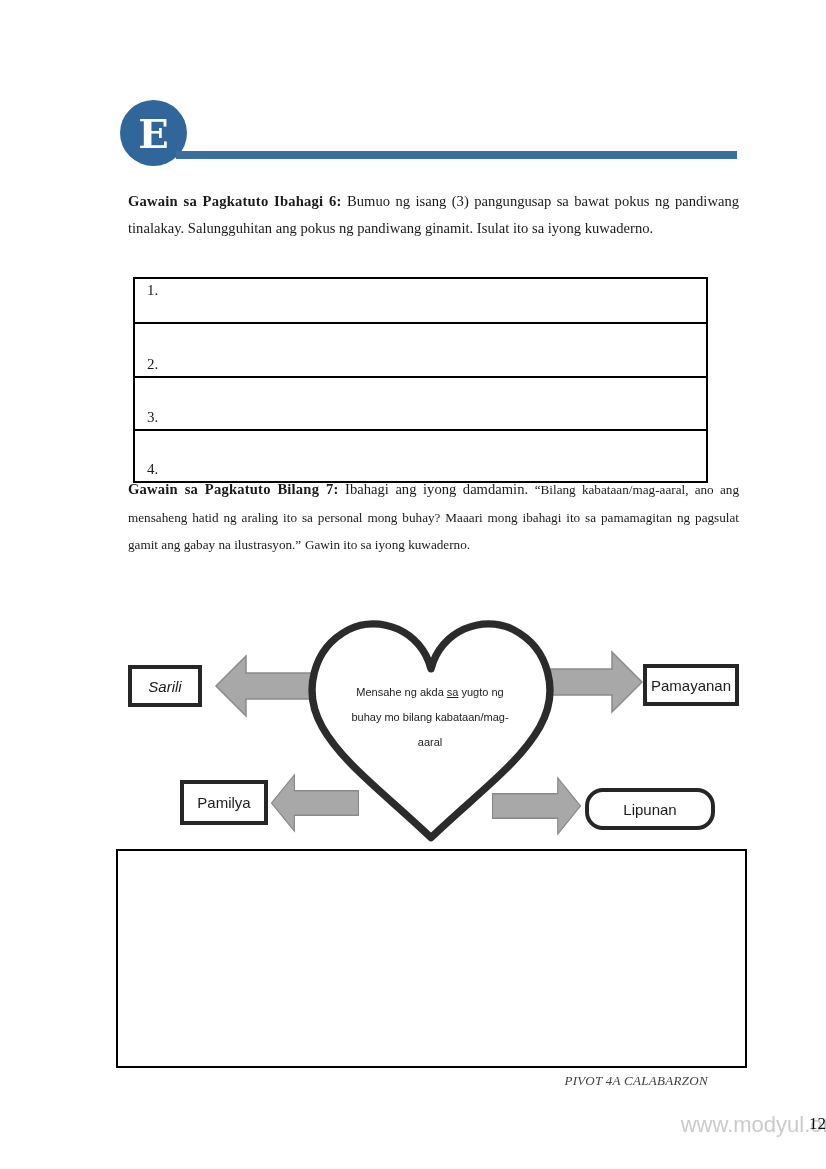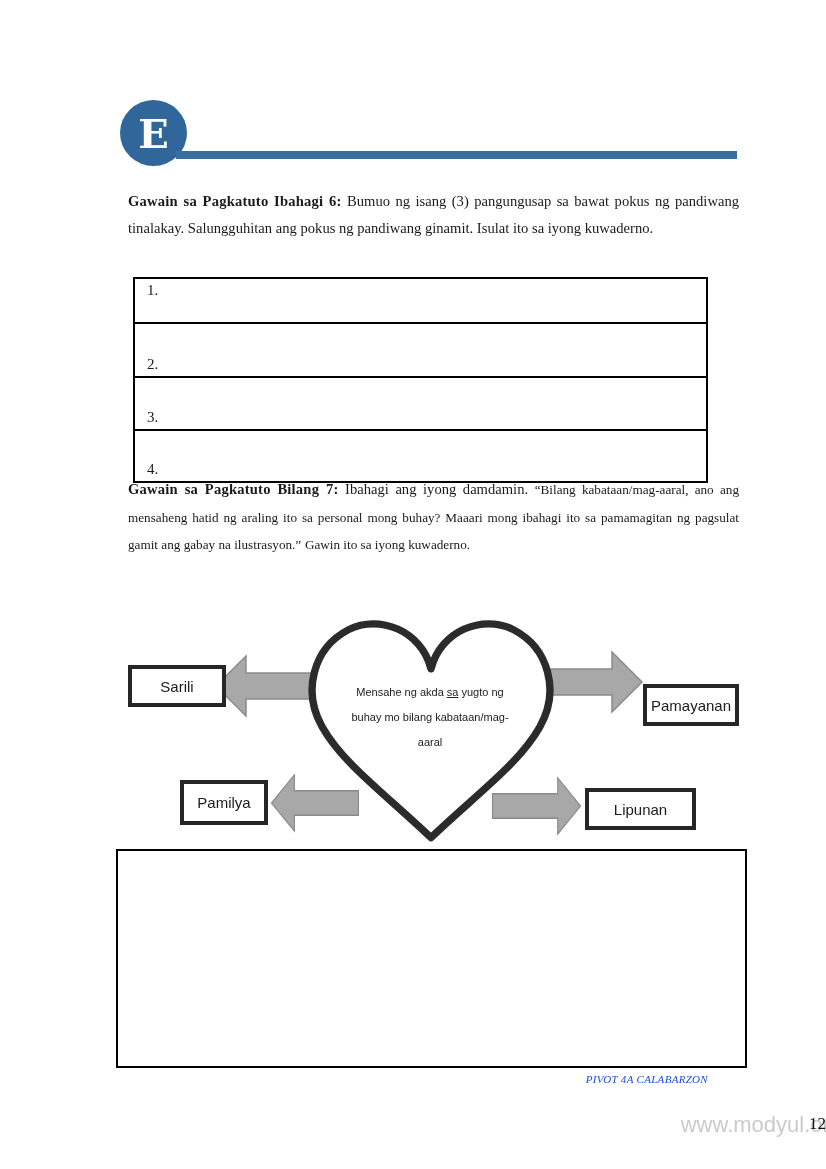--- a/index.html
+++ b/index.html
@@ -74,33 +74,33 @@
   #arrow-pamayanan{left:524px;top:650px;width:120px;height:64px;z-index:1;}
   #arrow-pamilya{left:270px;top:773px;width:90px;height:60px;z-index:3;}
   #arrow-lipunan{left:491px;top:776px;width:91px;height:60px;z-index:3;}
   .label-box{
     position:absolute;z-index:4;background:#fff;
     border:4px solid var(--box-border);
     display:flex;align-items:center;justify-content:center;
     font-family:"Liberation Sans","DejaVu Sans",sans-serif;
     font-size:15px;color:#1b1b1b;
   }
-  #box-sarili{left:128px;top:665px;width:98px;height:42px;}
-  #box-pamayanan{left:643px;top:684px;width:96px;height:42px;}
+  #box-sarili{left:128px;top:665px;width:74px;height:42px;font-style:italic;}
+  #box-pamayanan{left:643px;top:664px;width:96px;height:42px;}
   #box-pamilya{left:180px;top:780px;width:88px;height:45px;}
-  #box-lipunan{left:585px;top:788px;width:111px;height:42px;}
+  #box-lipunan{left:585px;top:788px;width:130px;height:42px;border-radius:18px;}
   
   .answer-box{
     position:absolute;left:116px;top:849px;width:631px;height:219px;
     border:2px solid #000;background:#fff;
   }
   
   .footer-credit{
     position:absolute;right:118px;top:1073px;
-    font-style:italic;font-size:11px;letter-spacing:0.3px;color:#1d4ed8;
+    font-style:italic;font-size:13px;letter-spacing:0.3px;color:#404040;
   }
   .watermark{
     position:absolute;left:0;top:1112px;width:826px;
     text-align:right;
     font-family:"Liberation Sans","DejaVu Sans",sans-serif;
     font-size:22px;color:var(--watermark-gray);z-index:1;margin-left:43px;
   }
   .page-number{
     position:absolute;left:0;top:1114px;width:826px;text-align:right;
     font-size:17px;color:#111;z-index:2;

